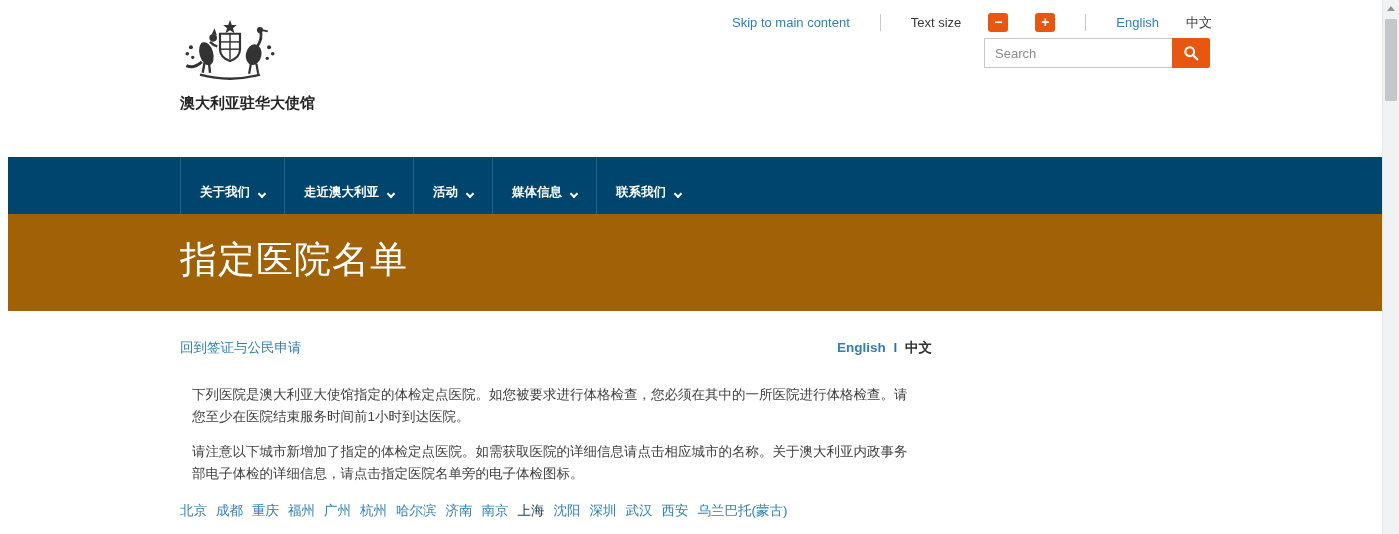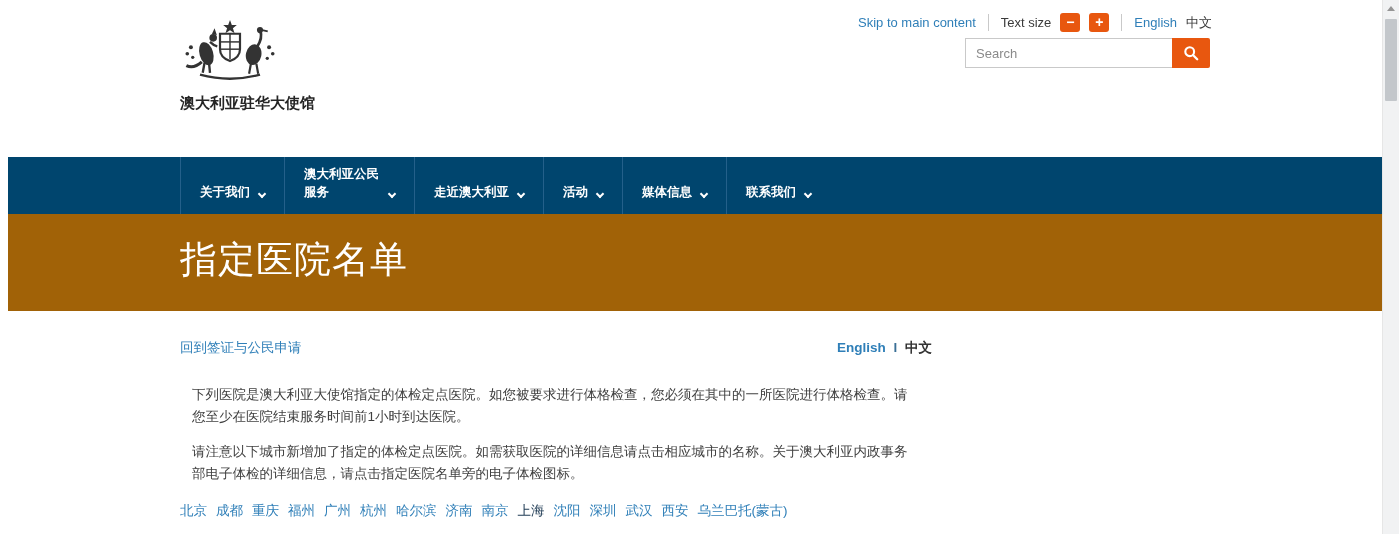--- a/index.html
+++ b/index.html
@@ -10,35 +10,35 @@
     font-family: "Liberation Sans", "DejaVu Sans", sans-serif;
     position: relative; overflow: hidden;
     color: #3f3f3f;
   }
   .page { width: 1374px; margin-left: 8px; }
 
   
   header { position: relative; height: 157px; background: #fff; }
   .utility {
     position: absolute; top: 13px; right: 170px;
-    display: flex; align-items: center; gap: 9px;
+    display: flex; align-items: center; gap: 27px;
     font-size: 13px; white-space: nowrap;
   }
   .utility .vdiv { width: 1px; height: 17px; background: #c9c9c9; margin: 0 3px; }
   .link-blue { color: #2f7fb8; text-decoration: none; cursor: pointer; }
   .utility .dark { color: #3a3a3a; text-align: center; }
   .ts-btn {
     width: 20px; height: 19px; border: none; border-radius: 3px;
     background: #e8570f; color: #fff; font-weight: bold; font-size: 14px;
     line-height: 17px; text-align: center; cursor: pointer; padding: 0;
     display: inline-flex; align-items: center; justify-content: center;
   }
   .searchbar { position: absolute; top: 38px; right: 172px; display: flex; }
   .searchbar input {
-    width: 207px; height: 30px; border: 1px solid #c9c9c9; border-right: none;
+    width: 188px; height: 30px; border: 1px solid #c9c9c9; border-right: none;
     padding: 0 10px; font-size: 13px; color: #7f1d1d; outline: none;
     font-family: inherit;
   }
   .searchbar input::placeholder { color: #8a8a8a; }
   .search-btn {
     width: 38px; height: 30px; background: #e8570f; border: none;
     display: flex; align-items: center; justify-content: center; cursor: pointer;
     border-radius: 0 2px 2px 0; padding: 0;
   }
   .brand { position: absolute; left: 172px; top: 20px; cursor: pointer; }
@@ -165,24 +165,20 @@
           <path d="M22,60 q33,9 66,0" stroke="#333" stroke-width="2.6" fill="none"></path>
         </svg>
       </span>
       <div class="brand-zh">澳大利亚驻华大使馆</div>
     </div>
   </header>
 
   <nav>
     <div class="nav-item">
       <span class="label">关于我们</span>
-      <span class="chev"></span>
-    </div>
-    <div class="nav-item wide">
-      <span class="label">澳大利亚公民服务</span>
       <span class="chev"></span>
     </div>
     <div class="nav-item">
       <span class="label">走近澳大利亚</span>
       <span class="chev"></span>
     </div>
     <div class="nav-item">
       <span class="label">活动</span>
       <span class="chev"></span>
     </div>

